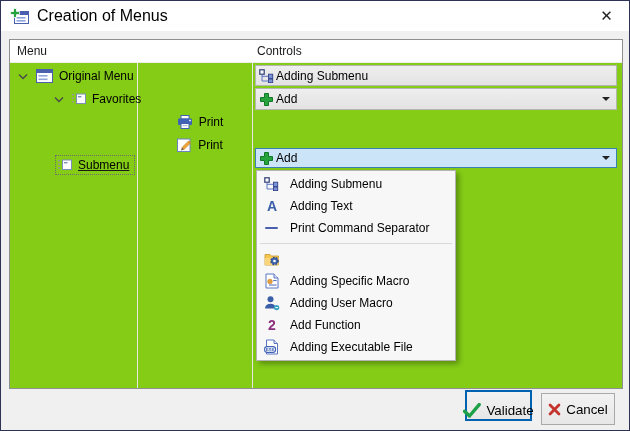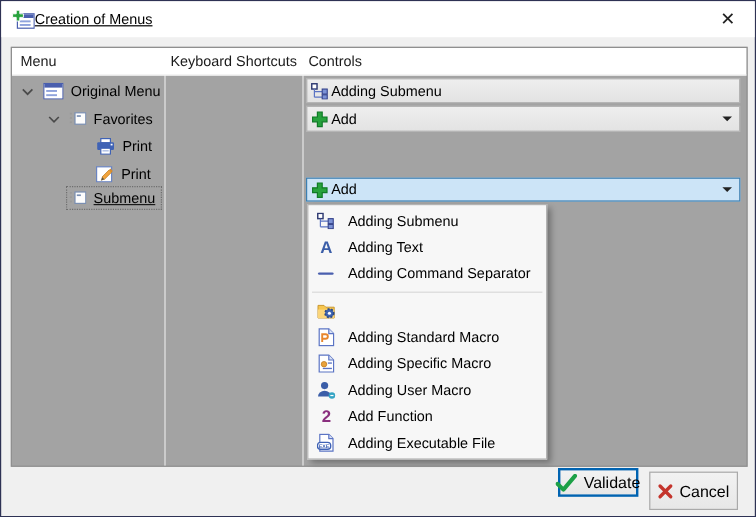--- a/index.html
+++ b/index.html
@@ -4,35 +4,35 @@
 <style>
   html,body { margin:0; padding:0; background:#fff; }
   .window {
     position:relative; width:630px; height:431px; box-sizing:border-box;
     background:#f0f0f0; border:1px solid #2e3254; overflow:hidden;
     font-family:"Liberation Sans", sans-serif; font-size:12px; color:#1a1a1a;
   }
   
   .titlebar { position:absolute; left:0; top:0; right:0; height:30px; background:#ffffff; display:flex; align-items:center; }
   .app-icon { margin-left:9px; width:19px; height:17px; flex:0 0 auto; }
-  .title-text { font-size:12px; color:#000;text-decoration:underline; }
+  .title-text { margin-left:8px; font-size:16px; color:#000; }
   .close-btn { position:absolute; right:0; top:0; width:45px; height:29px; display:flex; align-items:center; justify-content:center; font-size:15px; color:#222; cursor:default; }
   
-  .panel { position:absolute; left:8px; top:38px; width:614px; height:350px; box-sizing:border-box; background:#a3a3a3; border:1px solid #8f8f8f; }
+  .panel { position:absolute; left:8px; top:38px; width:614px; height:350px; box-sizing:border-box; background:#84cc16; border:1px solid #8f8f8f; }
   .vsep { position:absolute; top:0; bottom:0; width:1px; background:#e7e7e7; }
   .vsep.c1 { left:127px; } .vsep.c2 { left:242px; }
   .hdr { position:absolute; top:0; left:0; right:0; height:22px; border-bottom:1px solid #ededed; background:#fff; }
   .hdr span { position:absolute; top:4px; color:#1a1a1a; }
   .hdr .h1 { left:7px; } .hdr .h2 { left:132px; } .hdr .h3 { left:247px; }
   
   .tree-row { position:absolute; left:0; width:240px; height:22px; display:flex; align-items:center; }
   .chev { width:10px; height:10px; margin-right:8px; display:inline-flex; align-items:center; flex:0 0 auto; }
   .ticon { display:inline-flex; align-items:center; margin-right:6px; flex:0 0 auto; }
   .tlabel { white-space:nowrap; color:#000; }
-  .lvl1 { padding-left:8px; } .lvl2 { padding-left:30px; } .lvl3 { padding-left:70px; }
+  .lvl1 { padding-left:8px; } .lvl2 { padding-left:44px; } .lvl3 { padding-left:70px;justify-content:center; }
   .lvl2.nochev { padding-left:45px; }
   .focus-wrap { display:inline-flex; align-items:center; border:1px dotted #6e6e6e; padding:2px 5px 2px 2px;text-decoration:underline; }
   .focus-wrap .ticon { margin-right:6px; }
   
   .ctrl-btn { position:absolute; left:245px; width:362px; box-sizing:border-box;
     background:linear-gradient(#eeeeee,#e3e3e3); border:1px solid #b5b5b5;
     display:flex; align-items:center; padding:0 3px; color:#000; }
   .ctrl-btn.active { background:#cce4f7; border-color:#3c7fb1; }
   .bicon { display:inline-flex; align-items:center; margin-right:2px; flex:0 0 auto; }
   .drop-arrow { position:absolute; right:6px; top:50%; margin-top:-2px; width:0; height:0;
@@ -42,21 +42,21 @@
     background:#f7f7f7; border:1px solid #b3b3b3; box-shadow:3px 3px 5px rgba(0,0,0,.3);
     padding:2px 0; z-index:10; }
   .mitem { height:22px; display:flex; align-items:center; padding-left:6px; color:#000; }
   .micon { width:17px; display:inline-flex; justify-content:center; align-items:center; margin-right:10px; flex:0 0 auto; }
   .msep-block { height:9px; display:flex; align-items:center; }
   .msep-block .line { height:1px; background:#d9d9d9; flex:1; margin:0 3px; }
   
   .btn { position:absolute; box-sizing:border-box; display:flex; align-items:center; justify-content:center;
     background:linear-gradient(#f2f2f2,#e7e7e7); border:1px solid #a9a9a9; color:#000; }
   .btn .bic { display:inline-flex; align-items:center; margin-right:5px; }
-  .btn-validate { left:464px; top:389px; width:67px; height:24px; border:2px solid #0063b1; }
+  .btn-validate { left:464px; top:389px; width:67px; height:31px; border:2px solid #0063b1;align-items:flex-end; }
   .btn-cancel { left:540px; top:392px; width:74px; height:32px; }
   svg { display:block; }
 </style>
 </head>
 <body>
 
 <div class="window">
 
   <div class="titlebar">
     <span class="app-icon">
@@ -71,21 +71,20 @@
     <span class="title-text">Creation of Menus</span>
     <span class="close-btn">✕</span>
   </div>
 
   <div class="panel">
     <div class="vsep c1"></div>
     <div class="vsep c2"></div>
 
     <div class="hdr">
       <span class="h1">Menu</span>
-      <span class="h2">Keyboard Shortcuts</span>
       <span class="h3">Controls</span>
     </div>
 
     <div class="tree-row lvl1" style="top:25px">
       <span class="chev">
         <svg width="10" height="7" viewBox="0 0 10 7">
             <polyline points="1,1.5 5,5.5 9,1.5" fill="none" stroke="#4a4a4a" stroke-width="1.4"></polyline>
           </svg>
       </span>
       <span class="ticon">
@@ -212,49 +211,39 @@
       </span>
       <span>Adding Text</span>
     </div>
 
     <div class="mitem">
       <span class="micon">
         <svg width="16" height="16" viewBox="0 0 16 16">
             <rect x="1" y="7" width="13" height="2" rx="1" fill="#4a5fae"></rect>
           </svg>
       </span>
-      <span>Adding Command Separator</span>
+      <span>Print Command Separator</span>
     </div>
 
     <div class="msep-block">
         <span class="line"></span>
       </div>
 
     <div class="mitem">
       <span class="micon">
         <svg width="16" height="15" viewBox="0 0 16 15">
           <path d="M1 2.5 L6 2.5 L7.5 4 L14.5 4 L14.5 13 L1 13 Z" fill="#f7c64f" stroke="#c8952c" stroke-width="0.8"></path>
           <path d="M1 6 L14.5 6 L14.5 13 L1 13 Z" fill="#fbd579"></path>
           <circle cx="10.5" cy="9" r="3.6" fill="#3e63b0"></circle>
           <circle cx="10.5" cy="9" r="1.3" fill="#fff"></circle>
           <circle cx="10.5" cy="9" r="3.6" fill="none" stroke="#2c4a87" stroke-width="1.4" stroke-dasharray="1.6 1.4"></circle>
         </svg>
       </span>
     </div>
 
-    <div class="mitem">
-      <span class="micon">
-        <svg width="14" height="16" viewBox="0 0 14 16">
-          <path d="M1 1 H9 L13 5 V15 H1 Z" fill="#fff" stroke="#5b74c4"></path>
-          <path d="M9 1 V5 H13" fill="#dbe3f5" stroke="#5b74c4"></path>
-          <path d="M3.5 12 V5.5 H6.3 a1.9 1.9 0 0 1 0 3.8 H3.5" stroke="#e8862c" stroke-width="1.6" fill="none"></path>
-        </svg>
-      </span>
-      <span>Adding Standard Macro</span>
-    </div>
 
     <div class="mitem">
       <span class="micon">
         <svg width="14" height="16" viewBox="0 0 14 16">
           <path d="M1 1 H9 L13 5 V15 H1 Z" fill="#fff" stroke="#5b74c4"></path>
           <path d="M9 1 V5 H13" fill="#dbe3f5" stroke="#5b74c4"></path>
           <circle cx="5" cy="8.5" r="2.3" fill="#e8a23c" stroke="#c07818" stroke-width="0.6"></circle>
           <rect x="8.2" y="7" width="3.4" height="1.1" fill="#5b74c4"></rect>
           <rect x="4" y="11.5" width="7.6" height="1.1" fill="#5b74c4"></rect>
         </svg>

